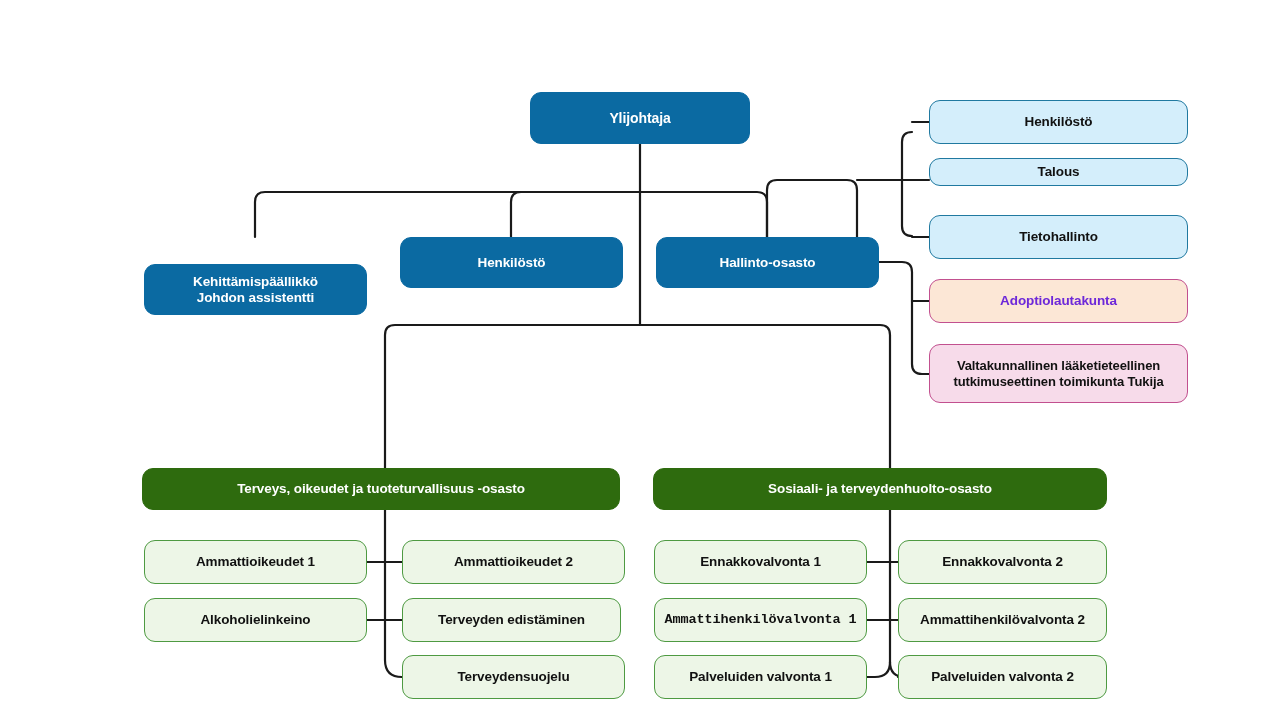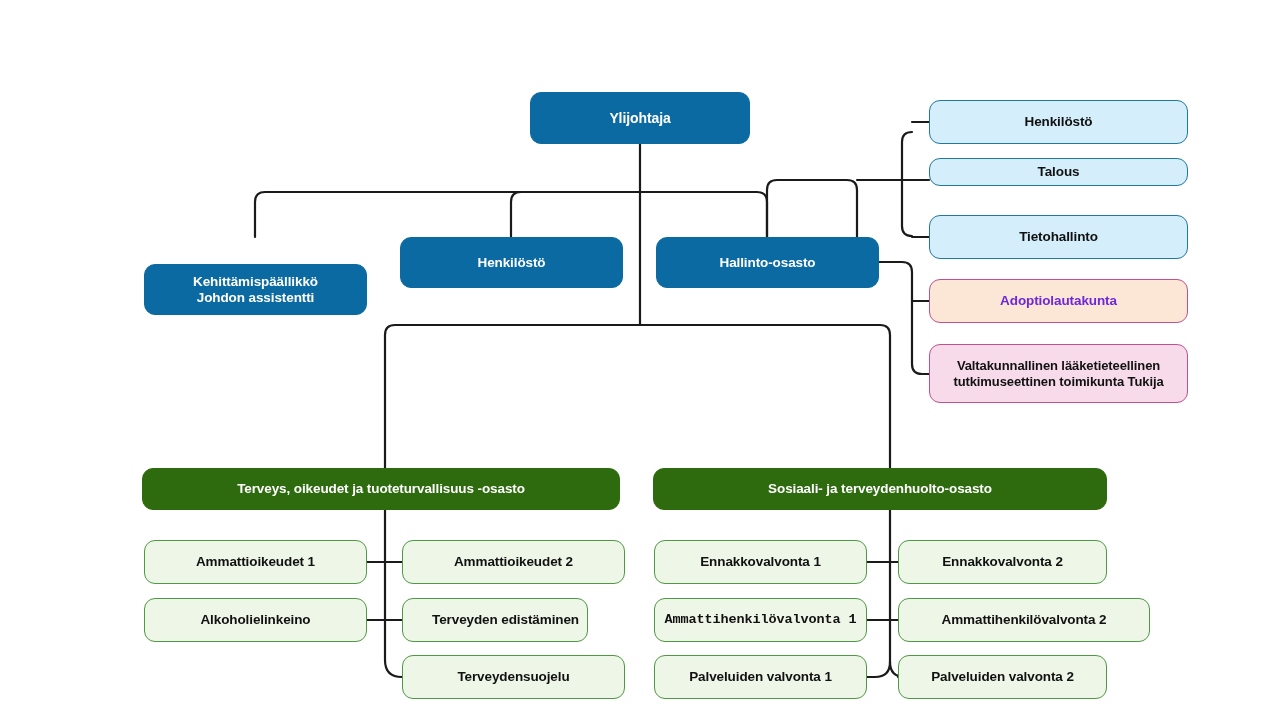--- a/index.html
+++ b/index.html
@@ -172,37 +172,37 @@
     </div>
     <div class="node v-sub" style="left: 144px; top: 540px; width: 223px; height: 44px;">
       <span class="label">Ammattioikeudet 1</span>
     </div>
     <div class="node v-sub" style="left: 144px; top: 598px; width: 223px; height: 44px;">
       <span class="label">Alkoholielinkeino</span>
     </div>
     <div class="node v-sub" style="left: 402px; top: 540px; width: 223px; height: 44px;">
       <span class="label">Ammattioikeudet 2</span>
     </div>
-    <div class="node v-sub" style="left: 402px; top: 598px; width: 186px; height: 44px; text-align: right;">
+    <div class="node v-sub" style="left: 402px; top: 598px; width: 219px; height: 44px;">
       <span class="label">Terveyden edistäminen</span>
     </div>
     <div class="node v-sub" style="left: 402px; top: 655px; width: 223px; height: 44px;">
       <span class="label">Terveydensuojelu</span>
     </div>
     <div class="node v-sub" style="left: 654px; top: 540px; width: 213px; height: 44px;">
       <span class="label">Ennakkovalvonta 1</span>
     </div>
     <div class="node v-sub" style="left: 654px; top: 598px; width: 213px; height: 44px; font-family: Liberation Mono, monospace;">
       <span class="label">Ammattihenkilövalvonta 1</span>
     </div>
     <div class="node v-sub" style="left: 654px; top: 655px; width: 213px; height: 44px;">
       <span class="label">Palveluiden valvonta 1</span>
     </div>
     <div class="node v-sub" style="left: 898px; top: 540px; width: 209px; height: 44px;">
       <span class="label">Ennakkovalvonta 2</span>
     </div>
-    <div class="node v-sub" style="left: 898px; top: 598px; width: 252px; height: 44px;">
+    <div class="node v-sub" style="left: 898px; top: 598px; width: 209px; height: 44px;">
       <span class="label">Ammattihenkilövalvonta 2</span>
     </div>
     <div class="node v-sub" style="left: 898px; top: 655px; width: 209px; height: 44px;">
       <span class="label">Palveluiden valvonta 2</span>
     </div>
   </div>
 
 </body></html>

